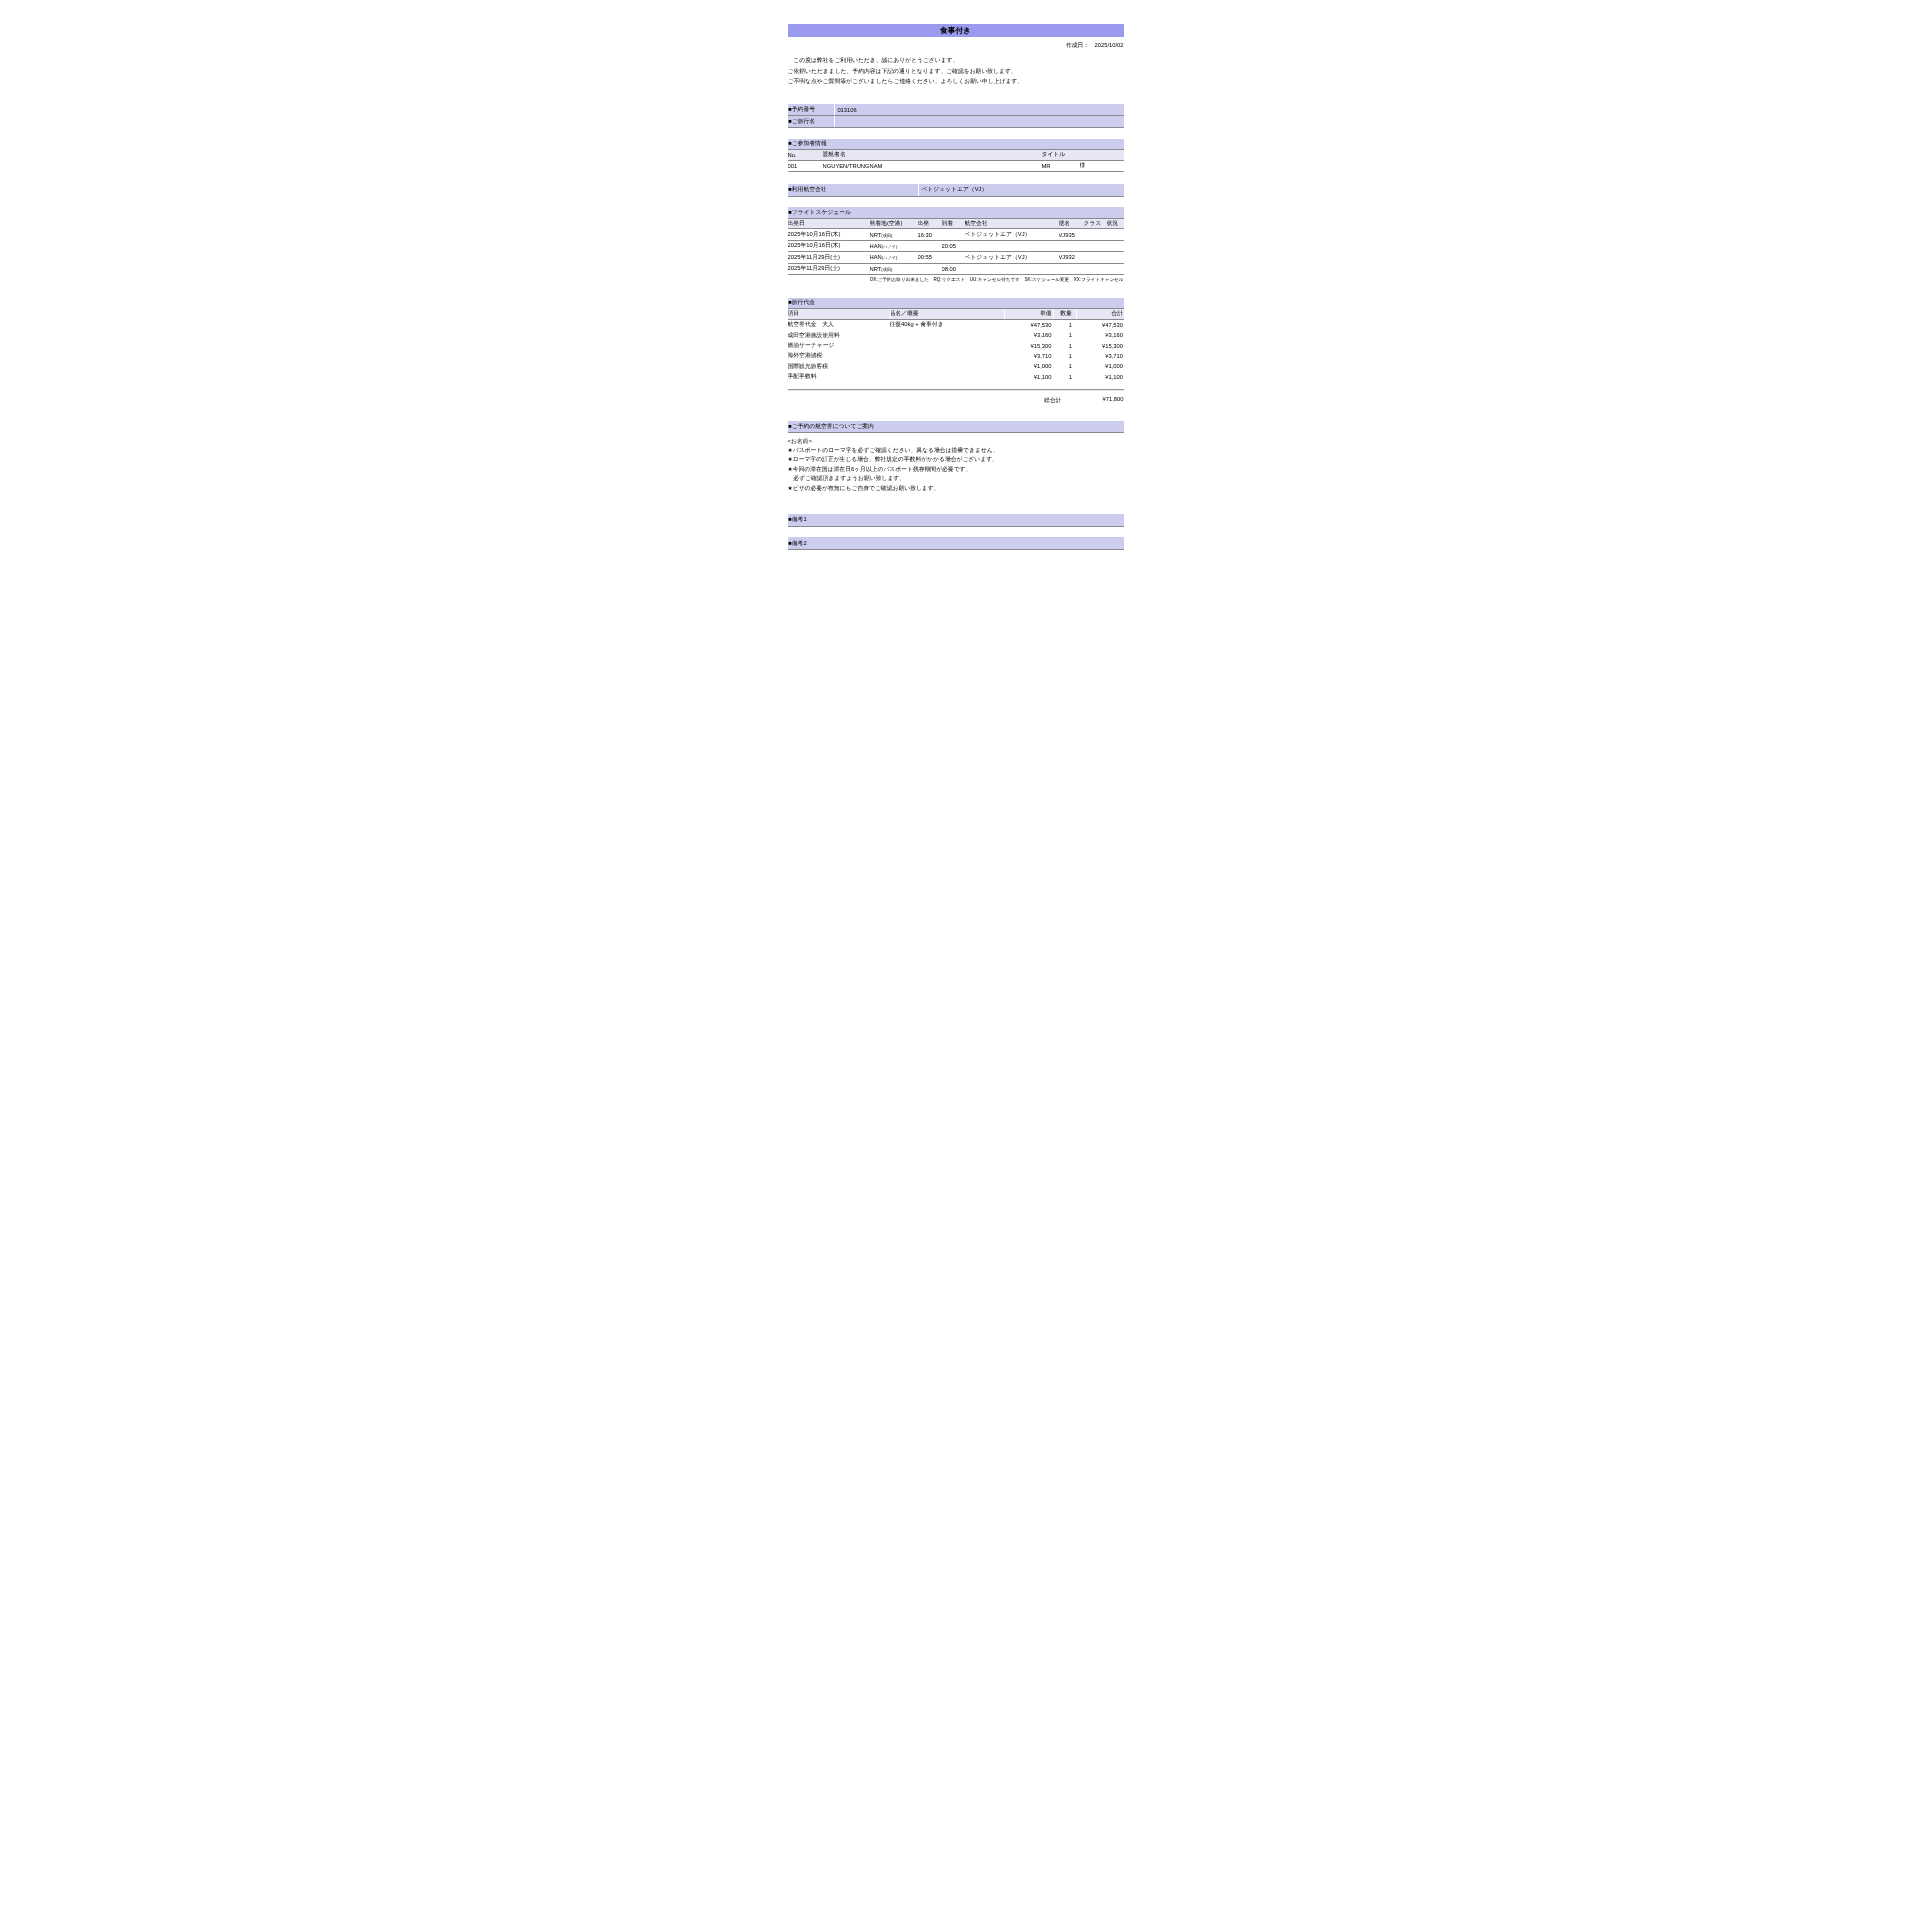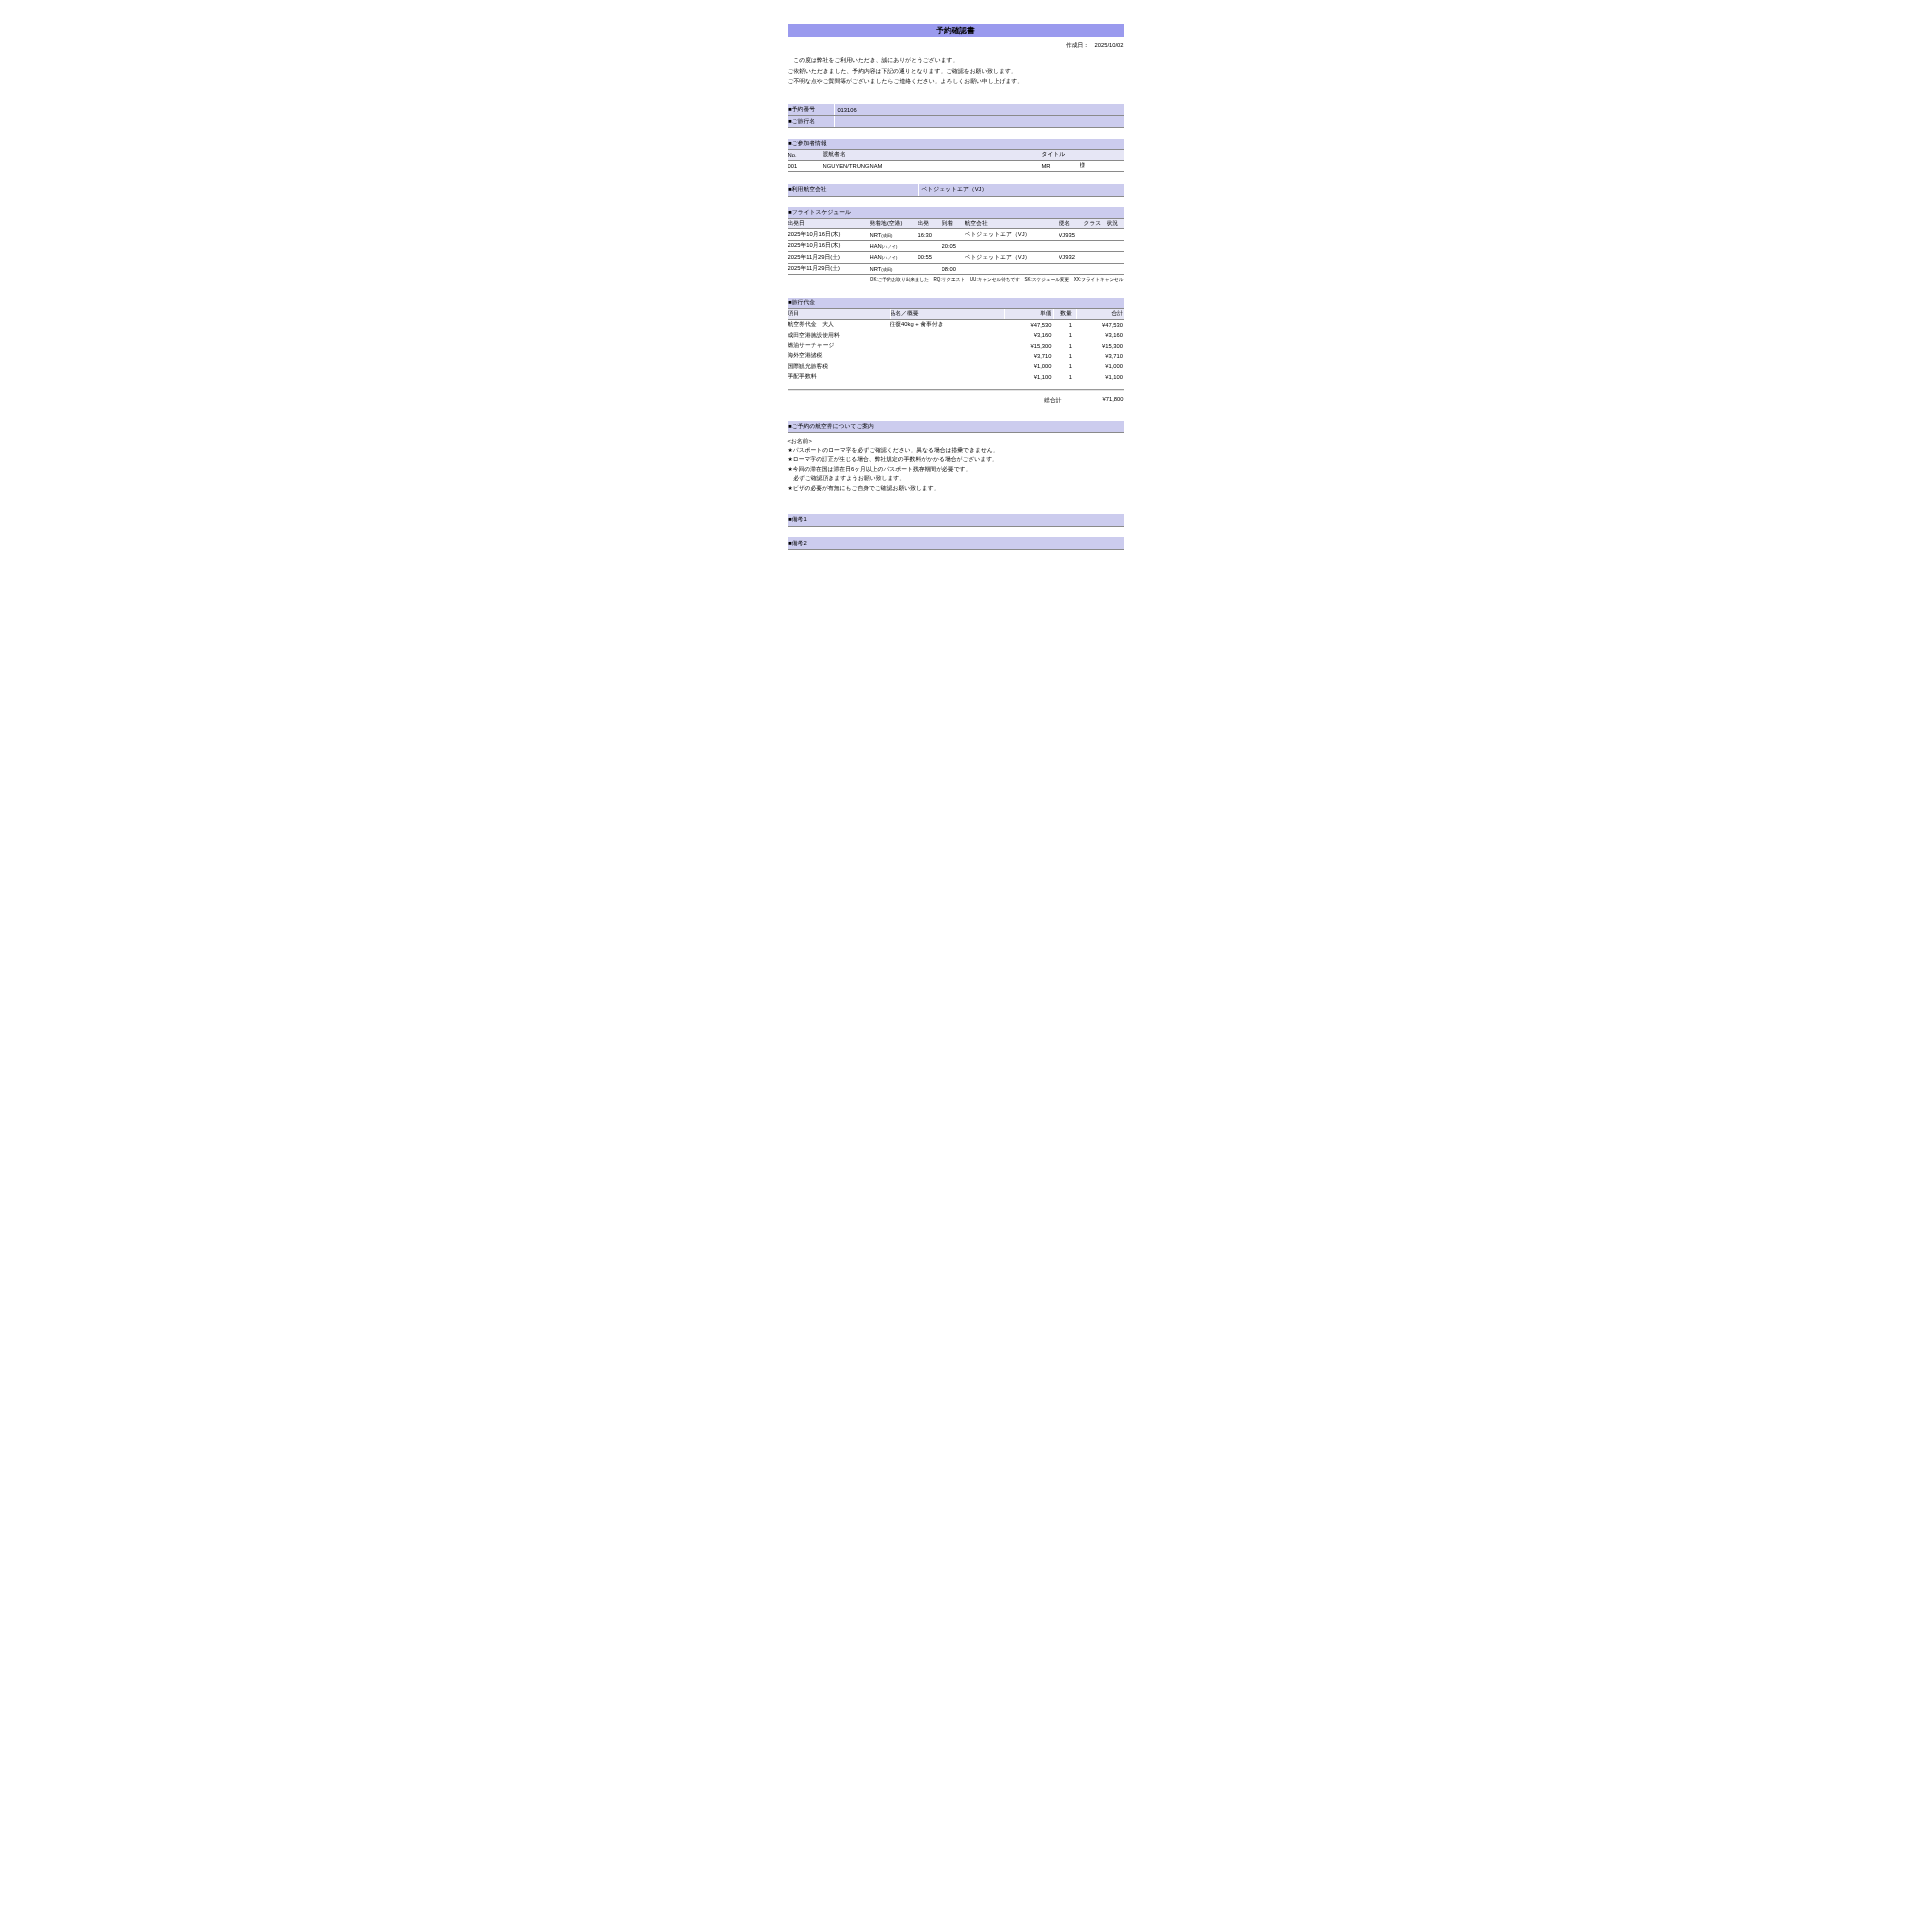--- a/index.html
+++ b/index.html
@@ -73,21 +73,21 @@
   .contact-line{text-align:center;font-size:5.8px;}
   .contact-line span{margin:0 3.1px;}
 </style>
 </head>
 <body>
 
 <div class="page">
   <div class="content">
 
     <div class="title-band">
-      <span>予約確認書</span>
+      <span>食事付き</span>
     </div>
 
     <div class="date-line">
       <span class="lbl">作成日：</span><span>2025/10/02</span>
     </div>
 
     <div class="greeting">
       <div class="indent">この度は弊社をご利用いただき、誠にありがとうございます。</div>
       <div>ご依頼いただきました、予約内容は下記の通りとなります。ご確認をお願い致します。</div>
       <div>ご不明な点やご質問等がございましたらご連絡ください。よろしくお願い申し上げます。</div>

